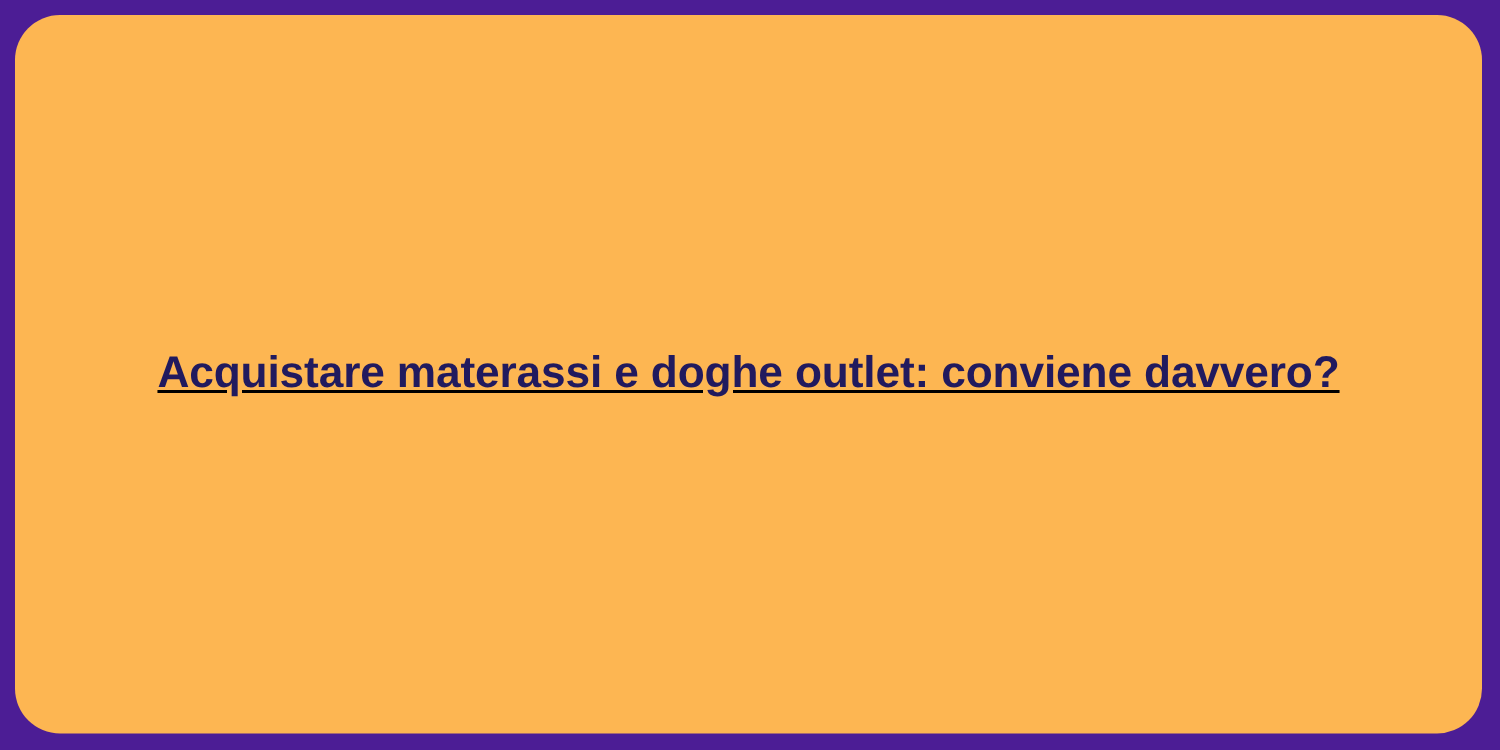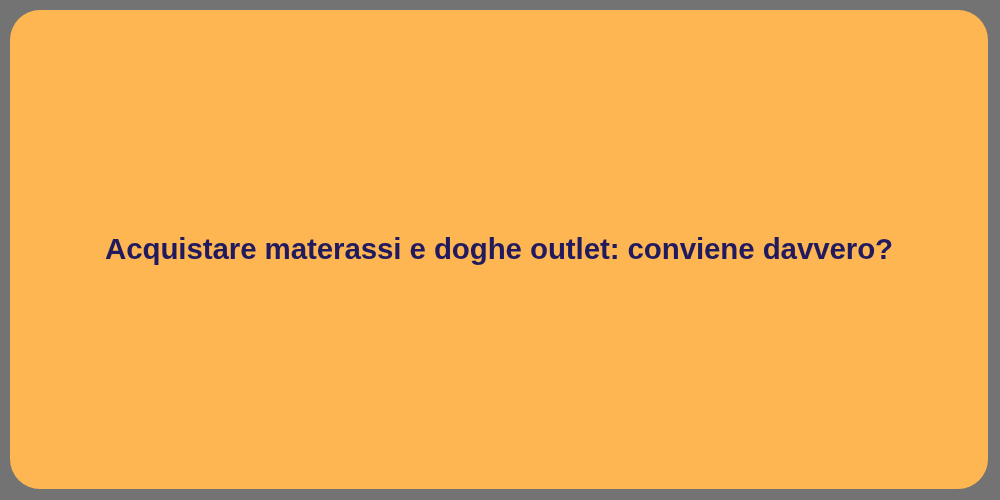--- a/index.html
+++ b/index.html
@@ -11,23 +11,24 @@
     width: 1000px;
     height: 500px;
     overflow: hidden;
     font-family: "Liberation Sans", sans-serif;
   }
 
   #banner-root {
     position: relative;
     width: 1000px;
     height: 500px;
-    background: #737373;
+    background: #4c1d95;
     box-sizing: border-box;
     padding: 10px 12px 11px 10px;
+    text-decoration: underline;
   }
 
   #article-card {
     position: relative;
     width: 100%;
     height: 100%;
     background: #FDB652;
     border-radius: 30px;
     display: flex;
     align-items: center;

